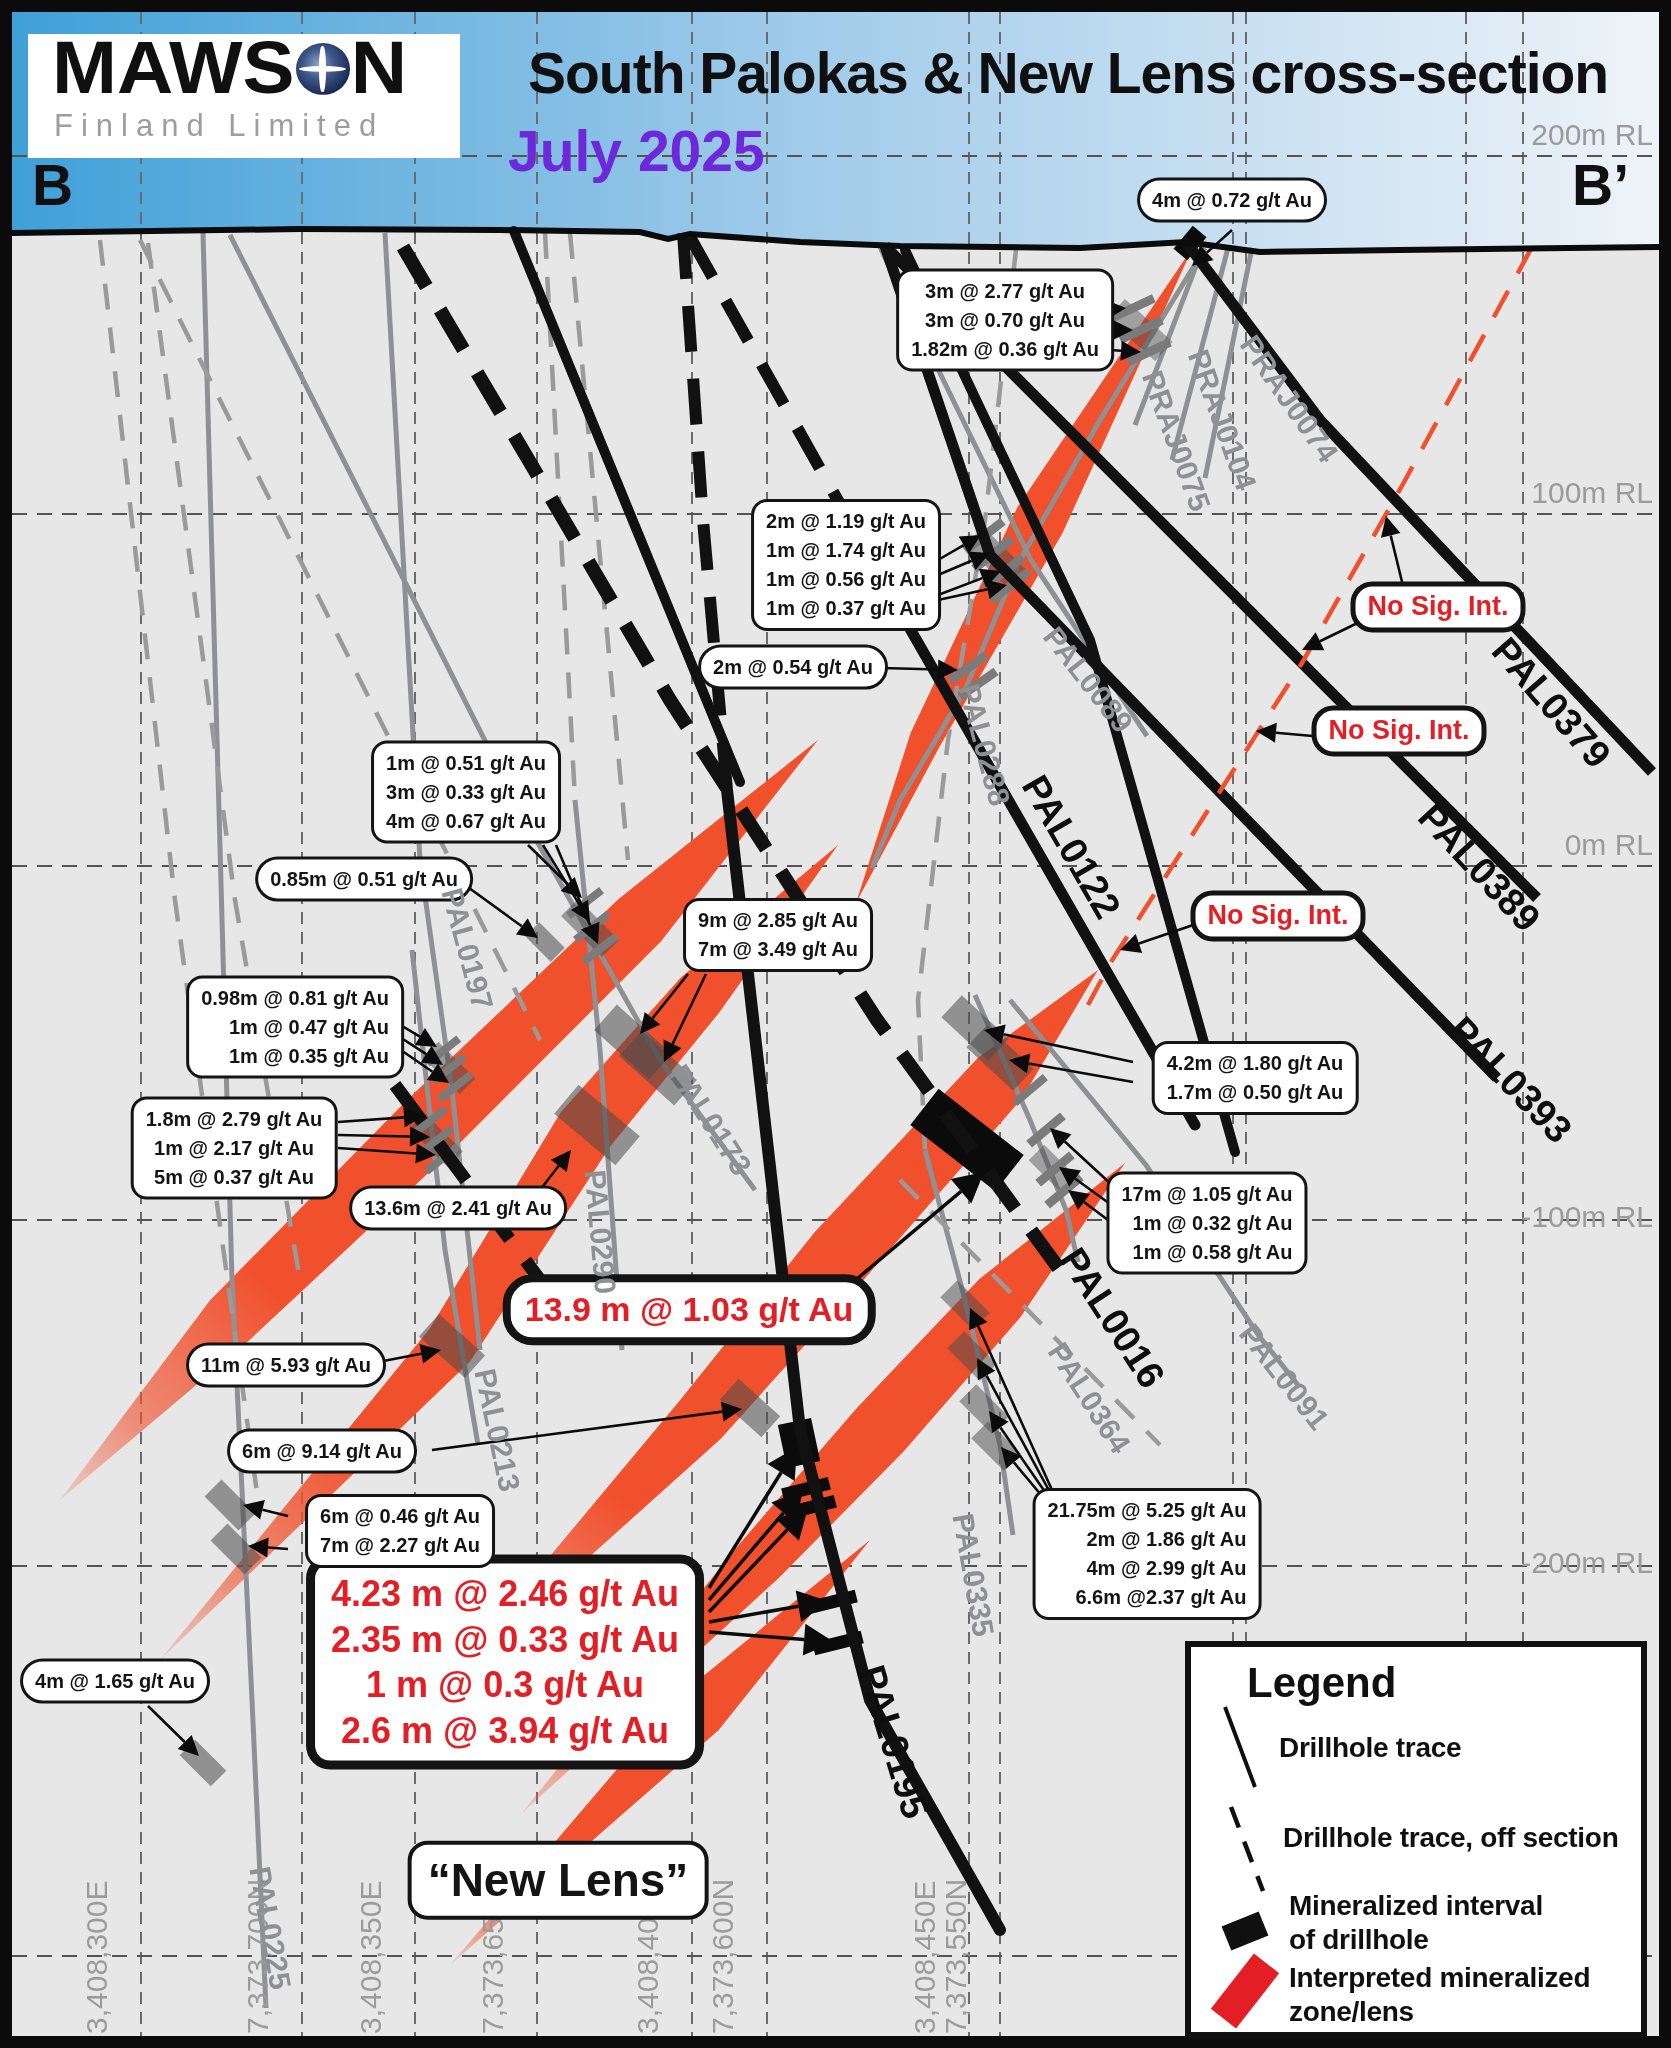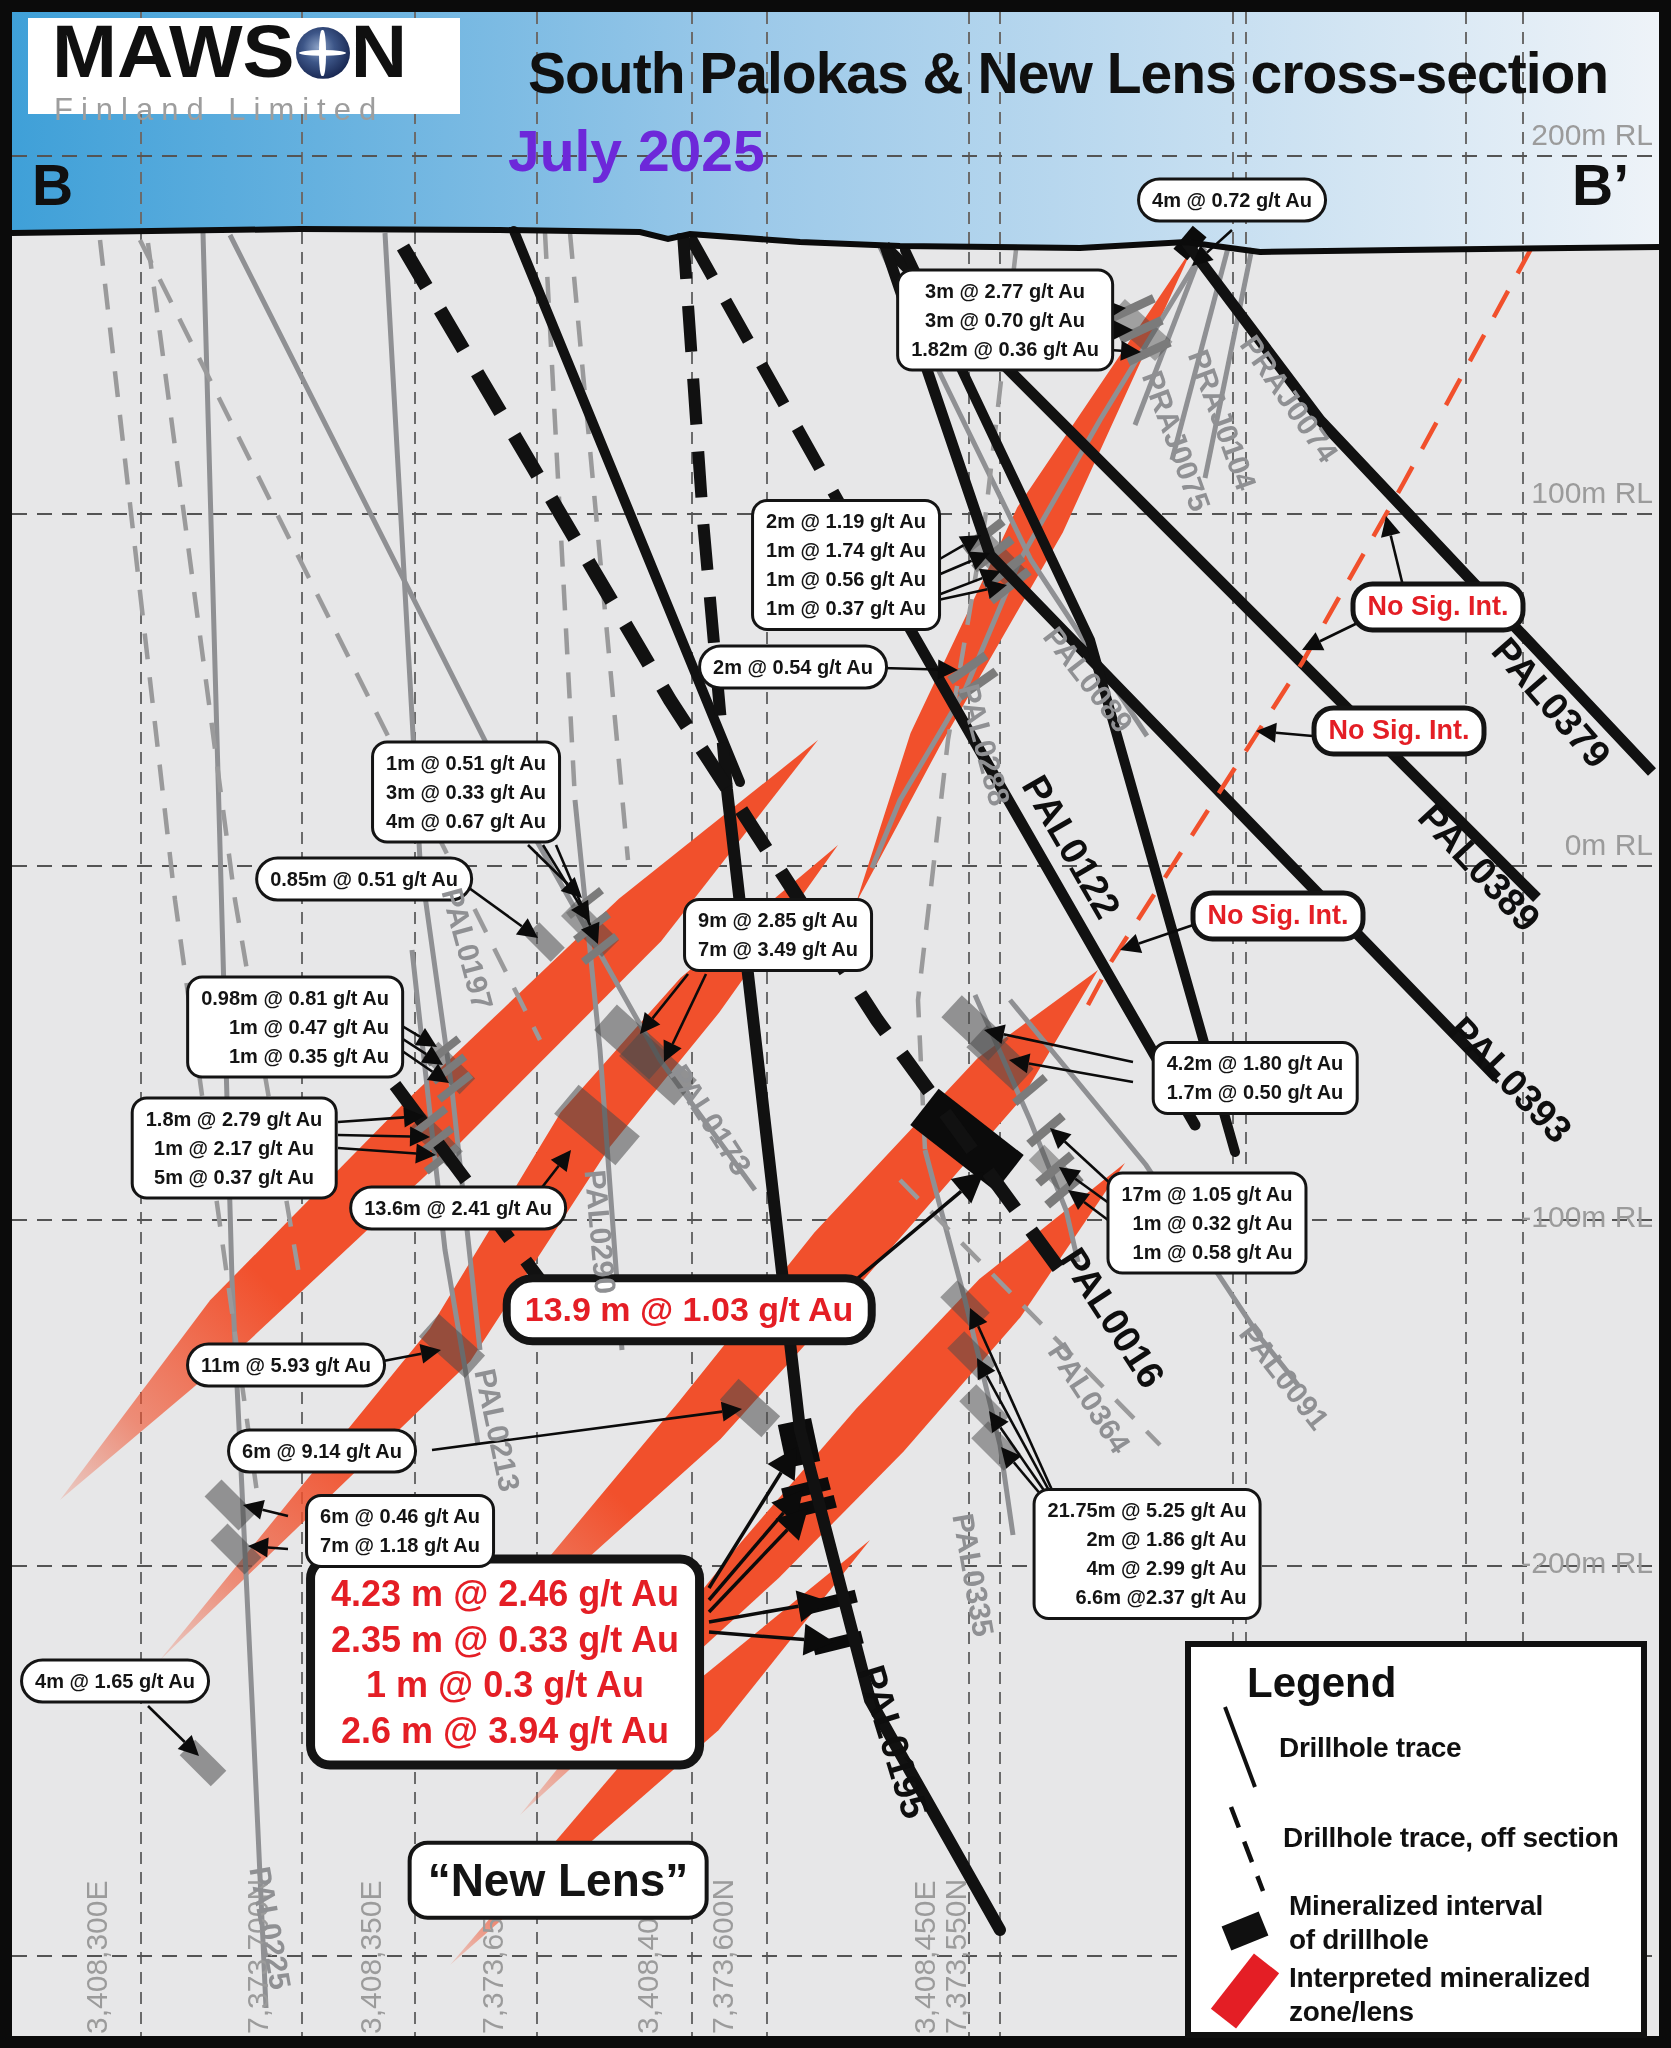--- a/index.html
+++ b/index.html
@@ -1,20 +1,20 @@
 <!DOCTYPE html>
 <html style="--redtext: #e41e25;"><head>
 <meta charset="utf-8">
 <style>
   html,body{margin:0;padding:0;background:#fff;}
   body{font-family:"Liberation Sans", sans-serif;}
   #stage{position:relative;width:1671px;height:2048px;background:#e7e7e8;overflow:hidden;}
   #scene{position:absolute;left:0;top:0;}
   
-  #logo{position:absolute;left:28px;top:18px;width:432px;height:96px;background:#ffffff;z-index:30;}
+  #logo{position:absolute;left:28px;top:34px;width:432px;height:124px;background:#ffffff;z-index:30;}
   #logo .word{position:absolute;left:24px;top:-12px;font-weight:bold;font-size:78px;letter-spacing:0px;color:#101010;transform:scaleY(0.96);white-space:nowrap;}
   #logo .word .globe{display:inline-block;width:54px;height:54px;border-radius:50%;background:radial-gradient(circle at 42% 40%, #8ea4c8 0%, #3d5688 35%, #15234d 78%, #0e1834 100%);position:relative;vertical-align:baseline;margin:0 1px -2px 1px;}
   #logo .word .globe:before{content:"";position:absolute;left:50%;top:6%;width:12%;height:88%;margin-left:-6%;background:#fff;border-radius:45%;}
   #logo .word .globe:after{content:"";position:absolute;top:50%;left:6%;height:12%;width:88%;margin-top:-6%;background:#fff;border-radius:45%;}
   #logo .sub{position:absolute;left:26px;top:74px;font-size:31px;font-weight:400;color:#9d9d9d;letter-spacing:8px;white-space:nowrap;transform:scaleY(1.02);}
   #title1{position:absolute;left:528px;top:40px;font-size:57px;font-weight:bold;color:#101010;white-space:nowrap;letter-spacing:-1px;z-index:30;}
   #title2{position:absolute;left:508px;top:118px;font-size:57px;font-weight:bold;color:#6d28d9;white-space:nowrap;z-index:30;}
   #secL{position:absolute;left:32px;top:152px;font-size:57px;font-weight:bold;color:#101010;z-index:30;}
   #secR{position:absolute;left:1572px;top:152px;font-size:57px;font-weight:bold;color:#101010;z-index:30;}
   
@@ -394,21 +394,21 @@
         <div>13.6m @ 2.41 g/t Au</div>
       </div>
       <div class="callout std pill" style="left: 286px; top: 1365px;">
         <div>11m @ 5.93 g/t Au</div>
       </div>
       <div class="callout std pill" style="left: 322px; top: 1451px;">
         <div>6m @ 9.14 g/t Au</div>
       </div>
       <div class="callout std" style="left: 400px; top: 1531px;">
         <div>6m @ 0.46 g/t Au</div>
-        <div>7m @ 1.18 g/t Au</div>
+        <div>7m @ 2.27 g/t Au</div>
       </div>
       <div class="callout std pill" style="left: 115px; top: 1681px;">
         <div>4m @ 1.65 g/t Au</div>
       </div>
       <div class="callout redbig" style="left: 505px; top: 1662px;">
         <div>4.23 m @ 2.46 g/t Au</div>
         <div>2.35 m @ 0.33 g/t Au</div>
         <div>1 m @ 0.3 g/t Au</div>
         <div>2.6 m @ 3.94 g/t Au</div>
       </div>

